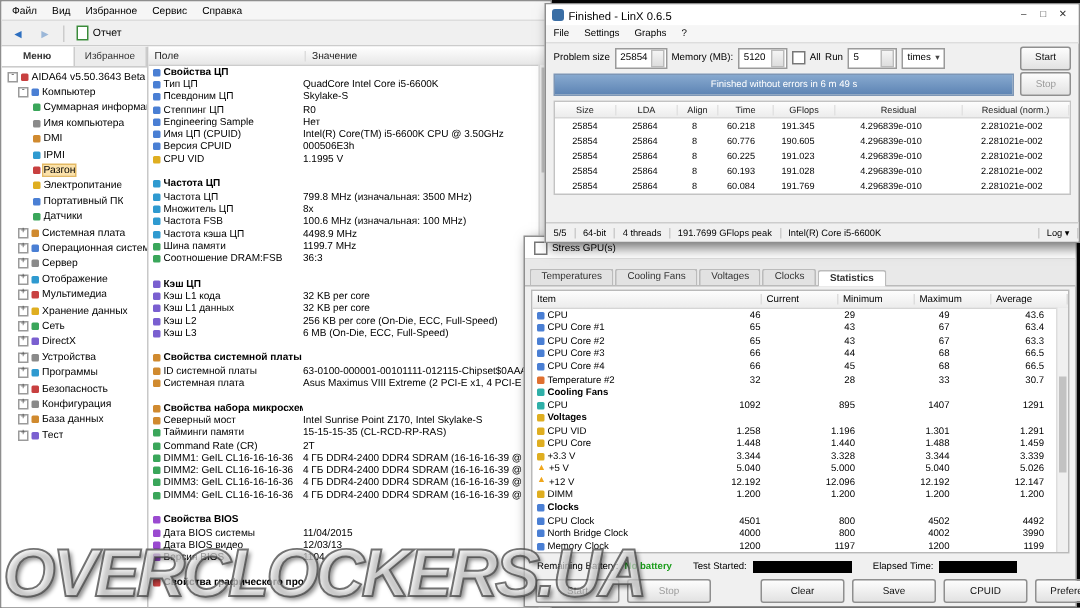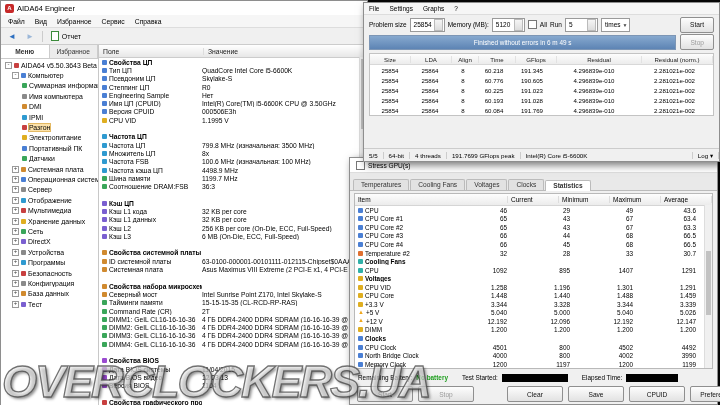--- a/index.html
+++ b/index.html
@@ -114,24 +114,20 @@
 .sbtns .btn:nth-of-type(3){margin-left:28px}
 
 .watermark{position:absolute;left:2px;top:356px;z-index:9;font-size:45px;font-weight:bold;font-style:italic;letter-spacing:-2px;white-space:nowrap;color:rgba(238,238,238,.62);-webkit-text-stroke:1.3px rgba(70,70,70,.75);text-shadow:2px 2px 3px rgba(0,0,0,.45);pointer-events:none}
 </style>
 </head>
 <body>
 
 <div id="screen">
 
   <div class="win" id="aida">
-    <div class="titlebar">
-      <span class="aida-logo">A</span>
-      <span>AIDA64 Engineer</span>
-    </div>
     <div class="menubar">
 
     <span class="menu-item"><span>Файл</span></span>
         <span class="menu-item"><span>Вид</span></span>
         <span class="menu-item"><span>Избранное</span></span>
         <span class="menu-item"><span>Сервис</span></span>
         <span class="menu-item"><span>Справка</span></span>
       </div>
     <div class="toolbar">
       <span class="tb-btn nav">◄</span>
@@ -829,20 +825,29 @@
         <span class="btn">
           <span>CPUID</span>
         </span>
         <span class="btn">
           <span>Preferences</span>
         </span>
       </div>
   </div>
 
   <div class="win" id="linx">
+    <div class="titlebar">
+      <span class="lx-logo"></span>
+      <span>Finished - LinX 0.6.5</span>
+      <span class="wctl">
+        <span>–</span>
+        <span>□</span>
+        <span>✕</span>
+      </span>
+    </div>
     <div class="lx-menubar">
 
     <span class="menu-item"><span>File</span></span>
         <span class="menu-item"><span>Settings</span></span>
         <span class="menu-item"><span>Graphs</span></span>
         <span class="menu-item"><span>?</span></span>
       </div>
     <div class="lx-controls">
       <span class="lbl">Problem size</span>
       <span class="numbox">

